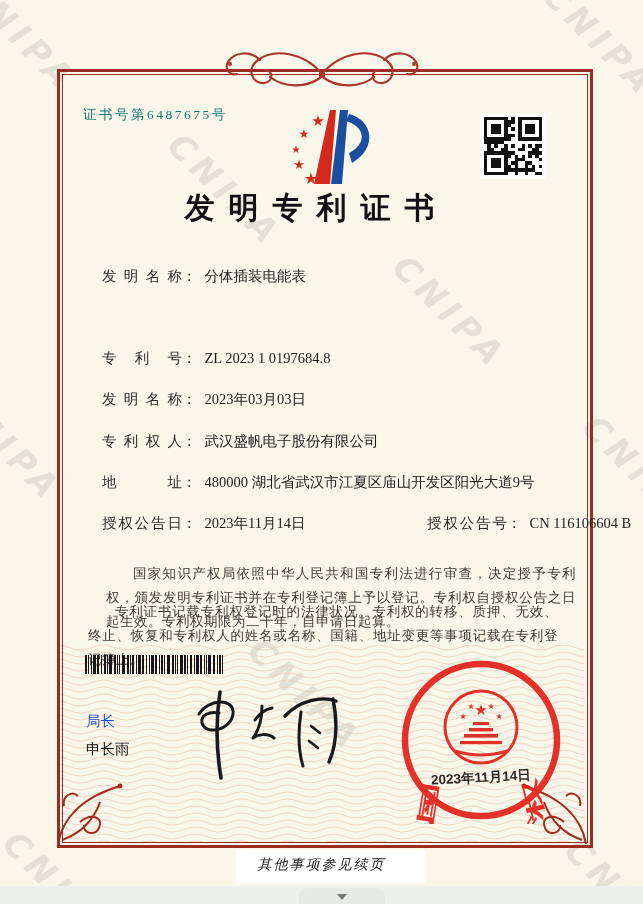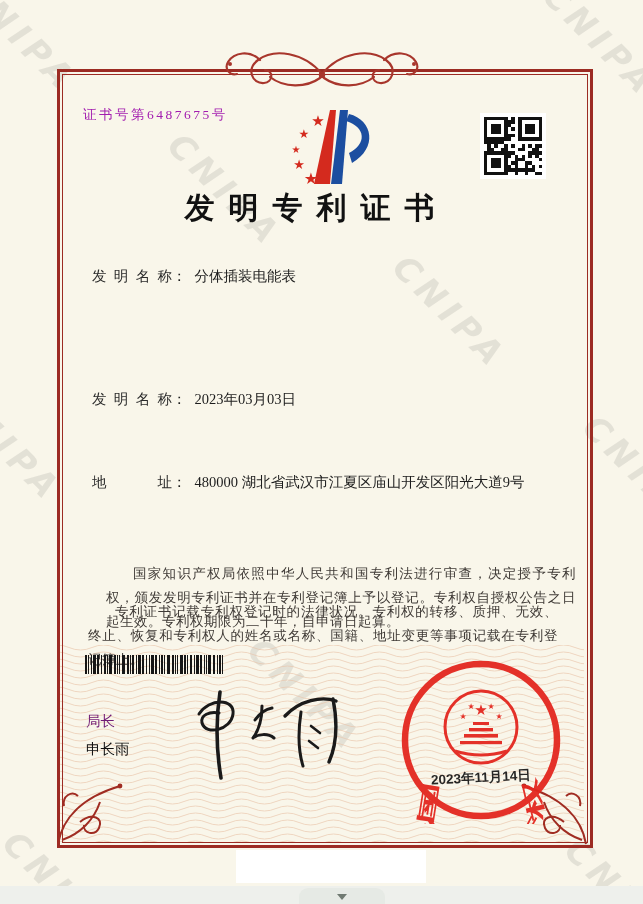--- a/index.html
+++ b/index.html
@@ -15,44 +15,44 @@
   
   .wm{position:absolute;font-family:"DejaVu Sans", sans-serif;font-weight:bold;font-style:italic;
       font-size:34px;letter-spacing:6px;color:var(--wm);opacity:.5;
       transform:translate(-50%,-50%) rotate(45deg);white-space:nowrap;pointer-events:none;}
 
   
   .frame-outer{position:absolute;left:57px;top:69px;width:530px;height:773px;
       border:3px solid var(--border-red);}
   .frame-inner{position:absolute;left:2px;top:2px;right:2px;bottom:2px;border:1px solid var(--border-red);}
 
-  .cert-no{position:absolute;left:83px;top:106px;font-size:13.5px;letter-spacing:2.5px;color:#a21caf;}
+  .cert-no{position:absolute;left:83px;top:106px;font-size:13.5px;letter-spacing:2.5px;color:#0f766e;}
 
   .logo{position:absolute;left:272px;top:106px;width:106px;height:82px;}
   .qr{position:absolute;left:480px;top:113px;width:66px;height:66px;background:#fff;padding:4px;
       display:grid;grid-template-columns:repeat(17,1fr);grid-template-rows:repeat(17,1fr);box-sizing:border-box;}
   .qr div{background:transparent;}
   .qr div.on{background:#111;}
 
   .title{position:absolute;left:0;right:10px;top:188px;text-align:center;font-size:30px;font-weight:bold;
       letter-spacing:14px;color:#111;}
 
-  .field-row{position:absolute;left:92px;font-size:14.5px;color:#1d1d1d;white-space:nowrap;}
+  .field-row{position:absolute;left:102px;font-size:14.5px;color:#1d1d1d;white-space:nowrap;}
   .flabel{display:inline-block;width:80px;text-align:justify;text-align-last:justify;color:#2b2b2b;}
   .fcolon{margin-right:8px;}
   .grant2{position:absolute;left:325px;top:0;}
 
   .body-para{position:absolute;left:88px;width:470px;font-size:13.5px;line-height:24px;color:#3f3a36;
       text-align:justify;text-indent:2em;letter-spacing:.5px;}
 
   .barcode{position:absolute;left:85px;top:655px;width:200px;height:19px;display:flex;align-items:stretch;}
   .barcode .b{background:#161616;}
   .barcode .g{background:transparent;}
 
-  .post{position:absolute;left:86px;top:712px;font-size:14.5px;color:#701a75;font-family:"Liberation Sans", sans-serif;}
+  .post{position:absolute;left:86px;top:712px;font-size:14.5px;color:#1d4ed8;font-family:"Liberation Sans", sans-serif;}
   .post-name{position:absolute;left:86px;top:740px;font-size:14.5px;color:#111;font-family:"Liberation Sans", sans-serif;}
   .signature{position:absolute;left:182px;top:686px;}
 
   .seal{position:absolute;left:400px;top:656px;}
 
   .page-info{position:absolute;left:0;right:50px;top:826px;text-align:center;font-size:11.5px;
       letter-spacing:1.5px;color:#333;}
 
   .note-box{position:absolute;left:236px;top:850px;width:190px;height:33px;background:#ffffff;}
   .note-text{position:absolute;left:0;right:0;top:856px;text-align:center;font-size:14px;
@@ -432,25 +432,37 @@
       <div></div>
       <div class="on"></div>
       <div class="on"></div>
     </div>
 
   <div class="title">发明专利证书</div>
 
   <div class="field-row" style="top:267px">
     <span class="flabel">发明名称</span><span class="fcolon">：</span><span class="fvalue">分体插装电能表</span>
   </div>
+  <div class="field-row" style="top:349px">
+    <span class="flabel">专利号</span><span class="fcolon">：</span><span class="fvalue">ZL 2023 1 0197684.8</span>
+  </div>
   <div class="field-row" style="top:390px">
     <span class="flabel">发明名称</span><span class="fcolon">：</span><span class="fvalue">2023年03月03日</span>
   </div>
+  <div class="field-row" style="top:432px">
+    <span class="flabel">专利权人</span><span class="fcolon">：</span><span class="fvalue">武汉盛帆电子股份有限公司</span>
+  </div>
   <div class="field-row" style="top:473px">
     <span class="flabel">地址</span><span class="fcolon">：</span><span class="fvalue">480000 湖北省武汉市江夏区庙山开发区阳光大道9号</span>
+  </div>
+  <div class="field-row" style="top:514px;width:470px">
+    <span class="flabel">授权公告日</span><span class="fcolon">：</span><span class="fvalue">2023年11月14日</span>
+    <span class="grant2">
+      <span class="flabel">授权公告号</span><span class="fcolon">：</span><span class="fvalue">CN 116106604 B</span>
+    </span>
   </div>
 
   <p class="body-para" style="top:544px;margin:18px">国家知识产权局依照中华人民共和国专利法进行审查，决定授予专利权，颁发发明专利证书并在专利登记簿上予以登记。专利权自授权公告之日起生效。专利权期限为二十年，自申请日起算。</p>
   <p class="body-para" style="top:600px;margin:0">专利证书记载专利权登记时的法律状况。专利权的转移、质押、无效、终止、恢复和专利权人的姓名或名称、国籍、地址变更等事项记载在专利登记簿上。</p>
 
   <div class="barcode" id="barcode">
       <div class="b" style="width: 2px;"></div>
       <div class="g" style="width: 1px;"></div>
       <div class="b" style="width: 1px;"></div>
       <div class="g" style="width: 2px;"></div>
@@ -577,19 +589,20 @@
         <rect x="469" y="725" width="24" height="3.4" fill="#e3271f"></rect>
         <rect x="464" y="731" width="34" height="3.6" fill="#e3271f"></rect>
         <rect x="460" y="738" width="42" height="3.2" fill="#e3271f"></rect>
         <path d="M455,748 q26,8 52,0" fill="none" stroke="#e3271f" stroke-width="3"></path>
       </g>
       <text x="481" y="779" font-size="13.5" font-weight="bold" fill="#1c1c1c" text-anchor="middle" transform="rotate(-3 481 775)" font-family="Liberation Sans, sans-serif">2023年11月14日</text>
     </g>
   </svg>
 
   <div class="note-box"></div>
+  <div class="note-text">其他事项参见续页</div>
 
   <div class="bottom-strip"></div>
   <div class="collapse-tab">
     <div class="tri"></div>
   </div>
 
 </div>
 
 </body></html>

